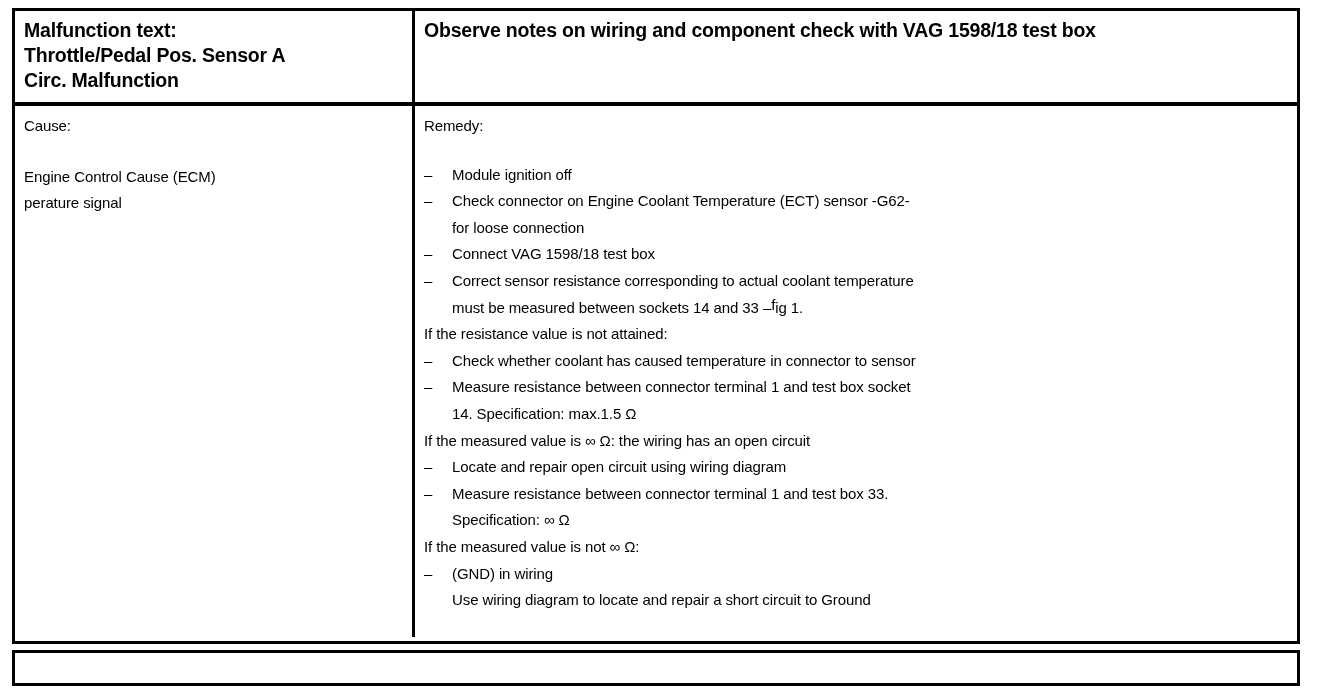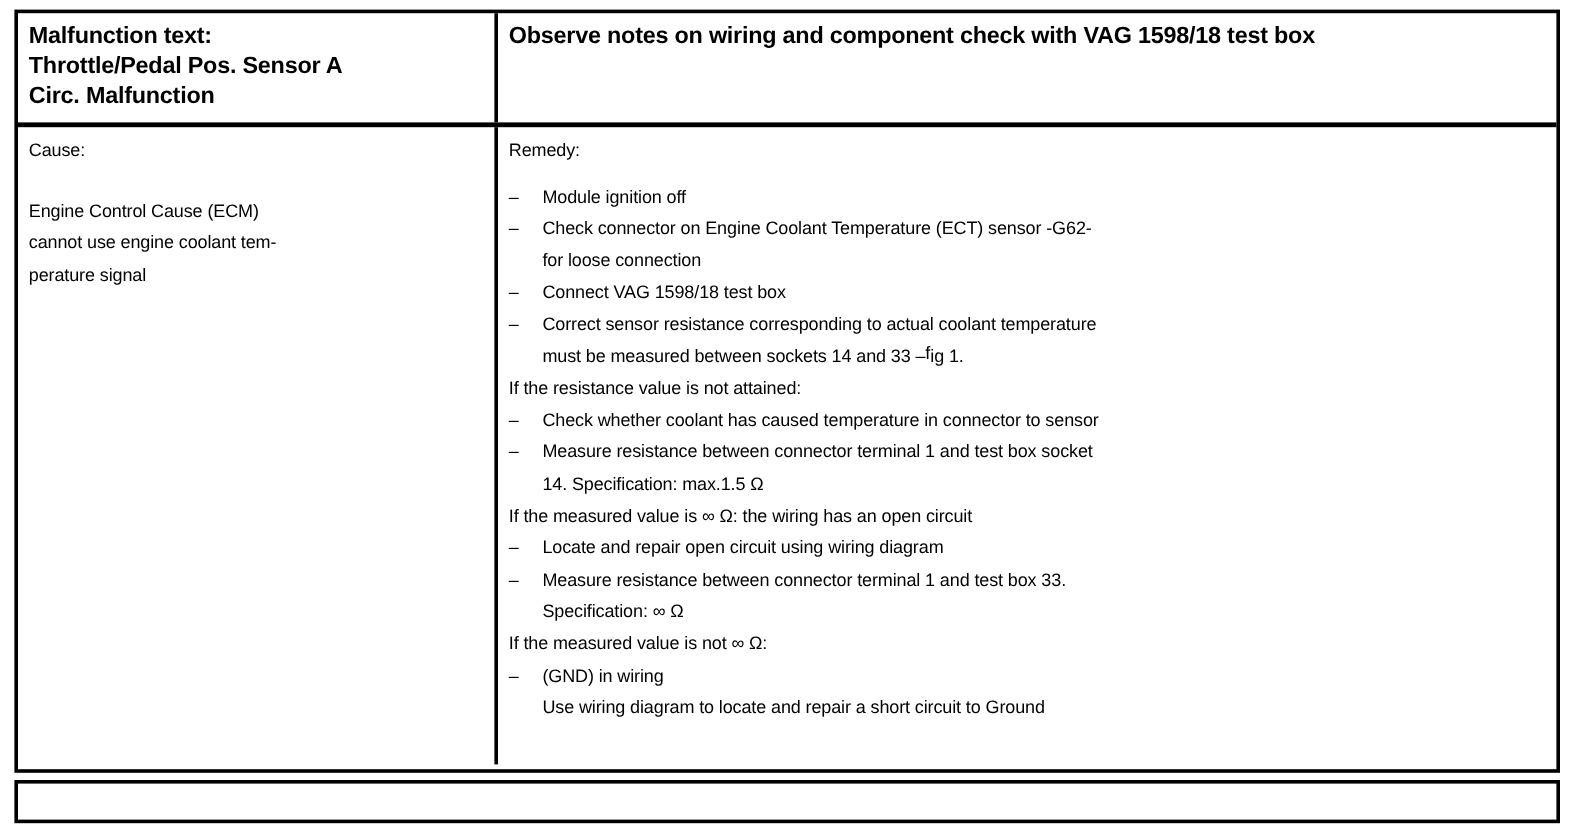--- a/index.html
+++ b/index.html
@@ -76,21 +76,21 @@
     font-size: 15px;
     line-height: 26.6px;
     letter-spacing: -0.1px;
   }
 
   .gap-after {
     margin-bottom: 24px;
   }
 
   .gap-after-sm {
-    margin-bottom: 12px;
+    margin-bottom: 22px;
   }
 
   
   .step-list {
     list-style: none;
     margin: 0;
     padding: 0;
   }
 
   .step {
@@ -147,21 +147,20 @@
         <div class="hdr-text">Observe notes on wiring and component check with VAG 1598/18 test box</div>
       </div>
 
     </div>
 
     <div class="table-row row-body">
 
       <div class="col-left cell-pad">
         <div class="body-text gap-after">Cause:</div>
         <div class="body-text">Engine Control Cause (ECM)</div>
-        <div class="body-text">cannot use engine coolant tem-</div>
         <div class="body-text">perature signal</div>
       </div>
 
       <div class="col-right cell-pad">
         <div class="body-text gap-after-sm">Remedy:</div>
         <div class="body-text" id="remedy-blocks">
             <ul class="step-list">
               <li class="step">
                 <span class="step-dash">–</span>
                 <span class="step-body">

